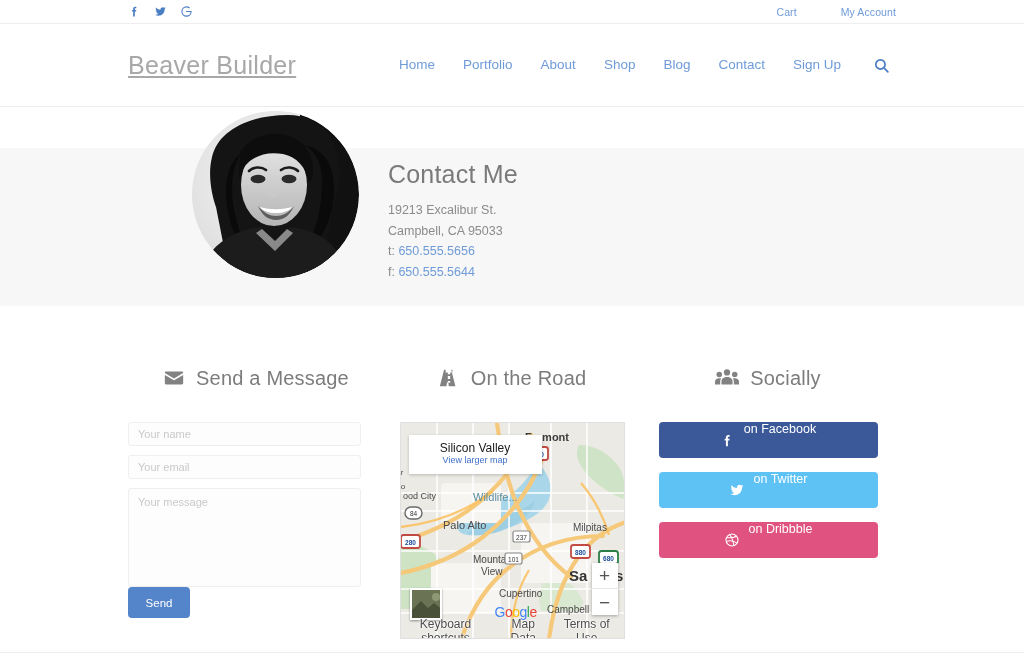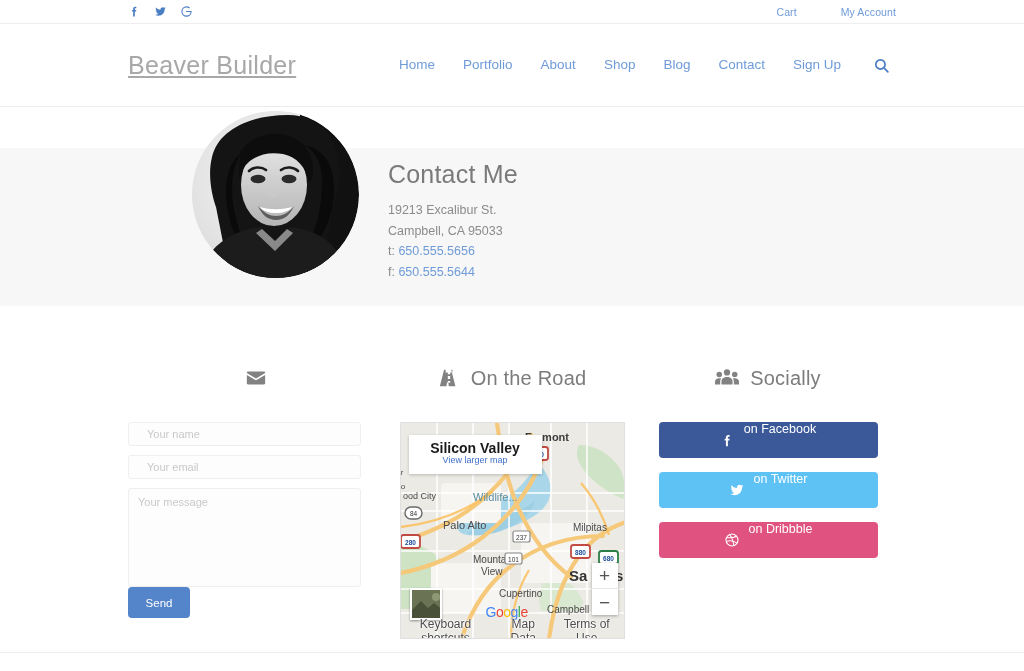--- a/index.html
+++ b/index.html
@@ -141,21 +141,21 @@
 
   
   .field {
     width: 233px;
     height: 24px;
     border: 1px solid #efefef;
     border-radius: 3px;
     background: #fdfdfd;
     font-size: 11px;
     color: #c9c9c9;
-    padding: 0 18px;
+    padding: 0 9px;
     margin-bottom: 9px;
     font-family: "Liberation Sans", sans-serif;
     display: flex;
     align-items: center;
   }
   .field-area {
     width: 233px;
     height: 99px;
     border: 1px solid #efefef;
     border-radius: 3px;
@@ -187,21 +187,21 @@
   .map svg { display: block; position: absolute; top: 0; left: 0; }
   .map-card {
     position: absolute;
     left: 8px; top: 12px;
     width: 133px; height: 39px;
     background: #ffffff;
     padding: 7px 9px 0 9px;
     box-shadow: 0 1px 3px rgba(0,0,0,.22);
   }
   .map-card .t {
-    font-size: 14px; font-weight: bold; color: #1a1a1a;
+    font-size: 12px; font-weight: normal; color: #1a1a1a;
     line-height: 12px;
   }
   .map-card .l {
     font-size: 9px; color: #3d6fc4; line-height: 13px;
     text-decoration: none; display: block;
   }
   .map-zoom {
     position: absolute;
     right: 6px; top: 140px;
     width: 26px;
@@ -232,21 +232,21 @@
     align-items: center;
     justify-content: flex-end;
     gap: 10px;
     padding-right: 6px;
     font-size: 12px;
     color: #4c4c4c;
     text-shadow: 0 0 2px #fff, 0 0 2px #fff, 0 0 2px #fff;
   }
   .gmark {
     position: absolute;
-    left: 85px; bottom: 18px;
+    left: 94px; bottom: 18px;
     font-size: 14px;
     font-family: "Liberation Sans", sans-serif;
     letter-spacing: -.5px;
   }
   .gmark span:nth-child(1){color:#4285f4}
   .gmark span:nth-child(2){color:#ea4335}
   .gmark span:nth-child(3){color:#fbbc05}
   .gmark span:nth-child(4){color:#4285f4}
   .gmark span:nth-child(5){color:#34a853}
   .gmark span:nth-child(6){color:#ea4335}
@@ -384,20 +384,21 @@
 
 <div class="cols">
 
   <div class="col">
     <div class="col-head">
       <span class="hicon">
         <svg width="22" height="22" viewBox="0 0 24 24" fill="currentColor">
             <path d="M2 6.2v.3l10 6 10-6v-.3c0-.7-.6-1.2-1.3-1.2H3.3C2.6 5 2 5.5 2 6.2zM22 8.6l-9.4 5.6a1.2 1.2 0 0 1-1.2 0L2 8.6v9.2c0 .7.6 1.2 1.3 1.2h17.4c.7 0 1.3-.5 1.3-1.2V8.6z"></path>
           </svg>
       </span>
+      <span class="htxt">Send a Message</span>
     </div>
     <div class="field">Your name</div>
     <div class="field">Your email</div>
     <div class="field-area">Your message</div>
     <button class="send-btn">Send</button>
   </div>
 
   <div class="col col-mid">
     <div class="col-head">
       <span class="hicon">

